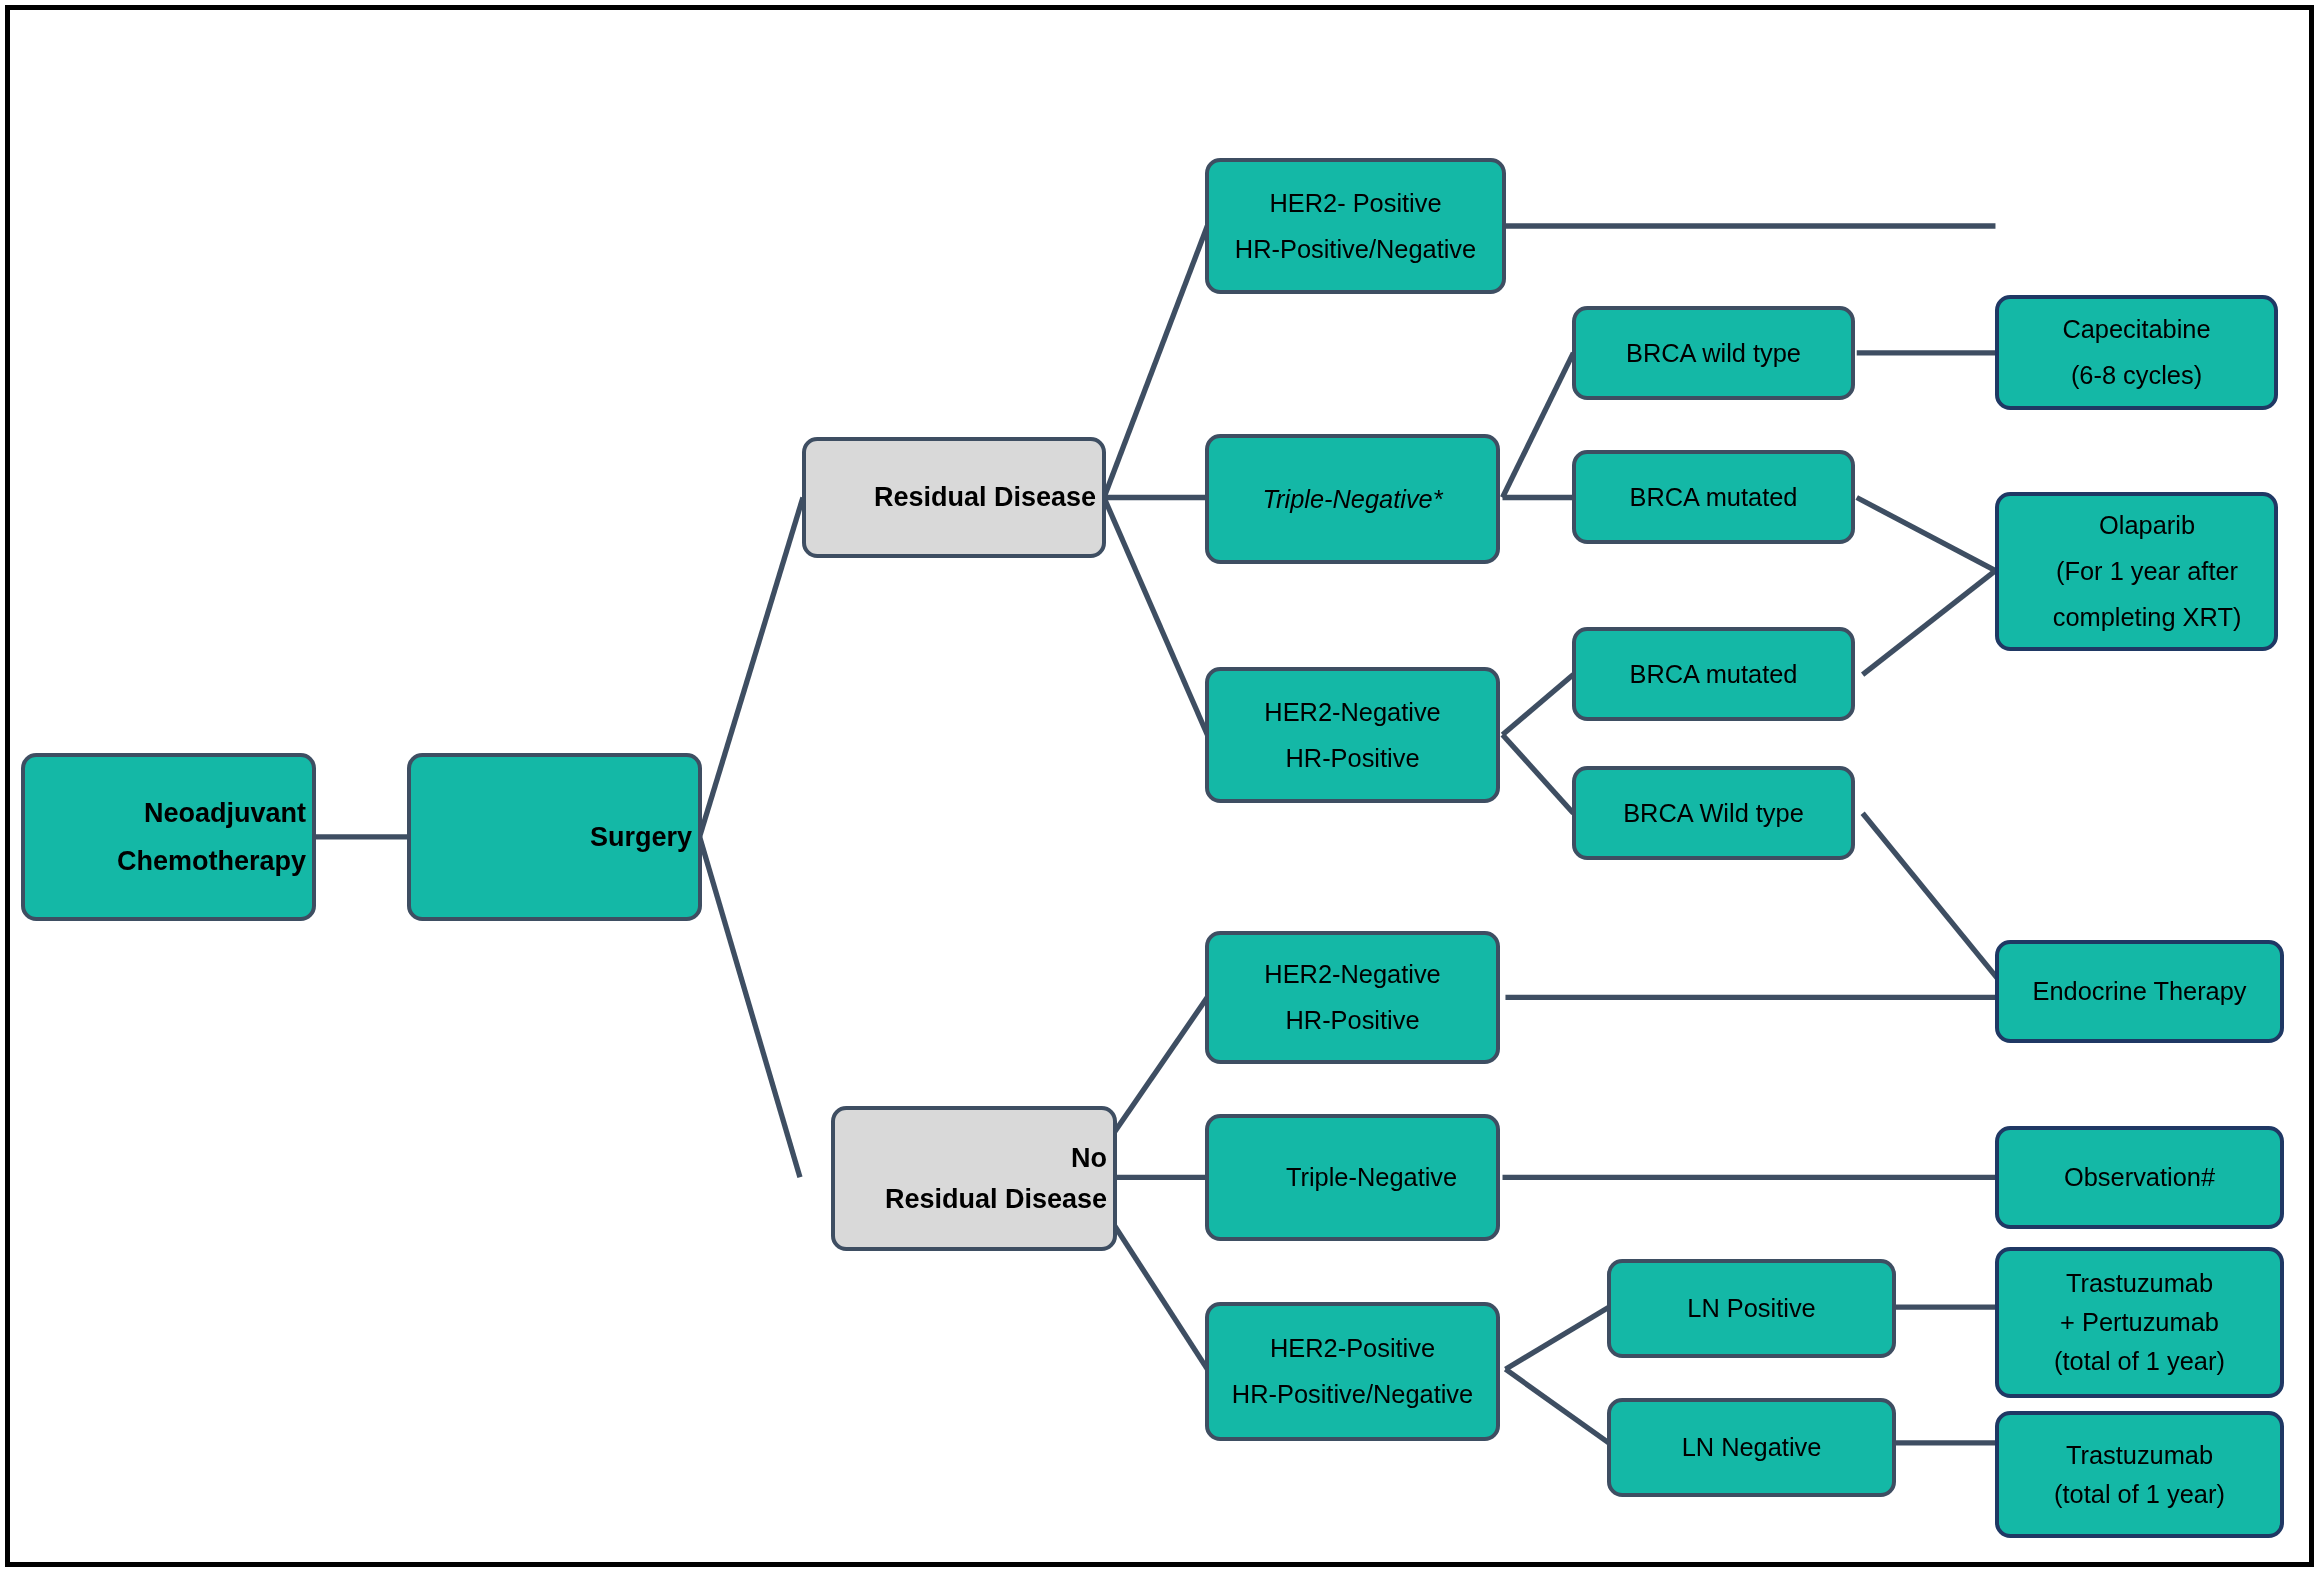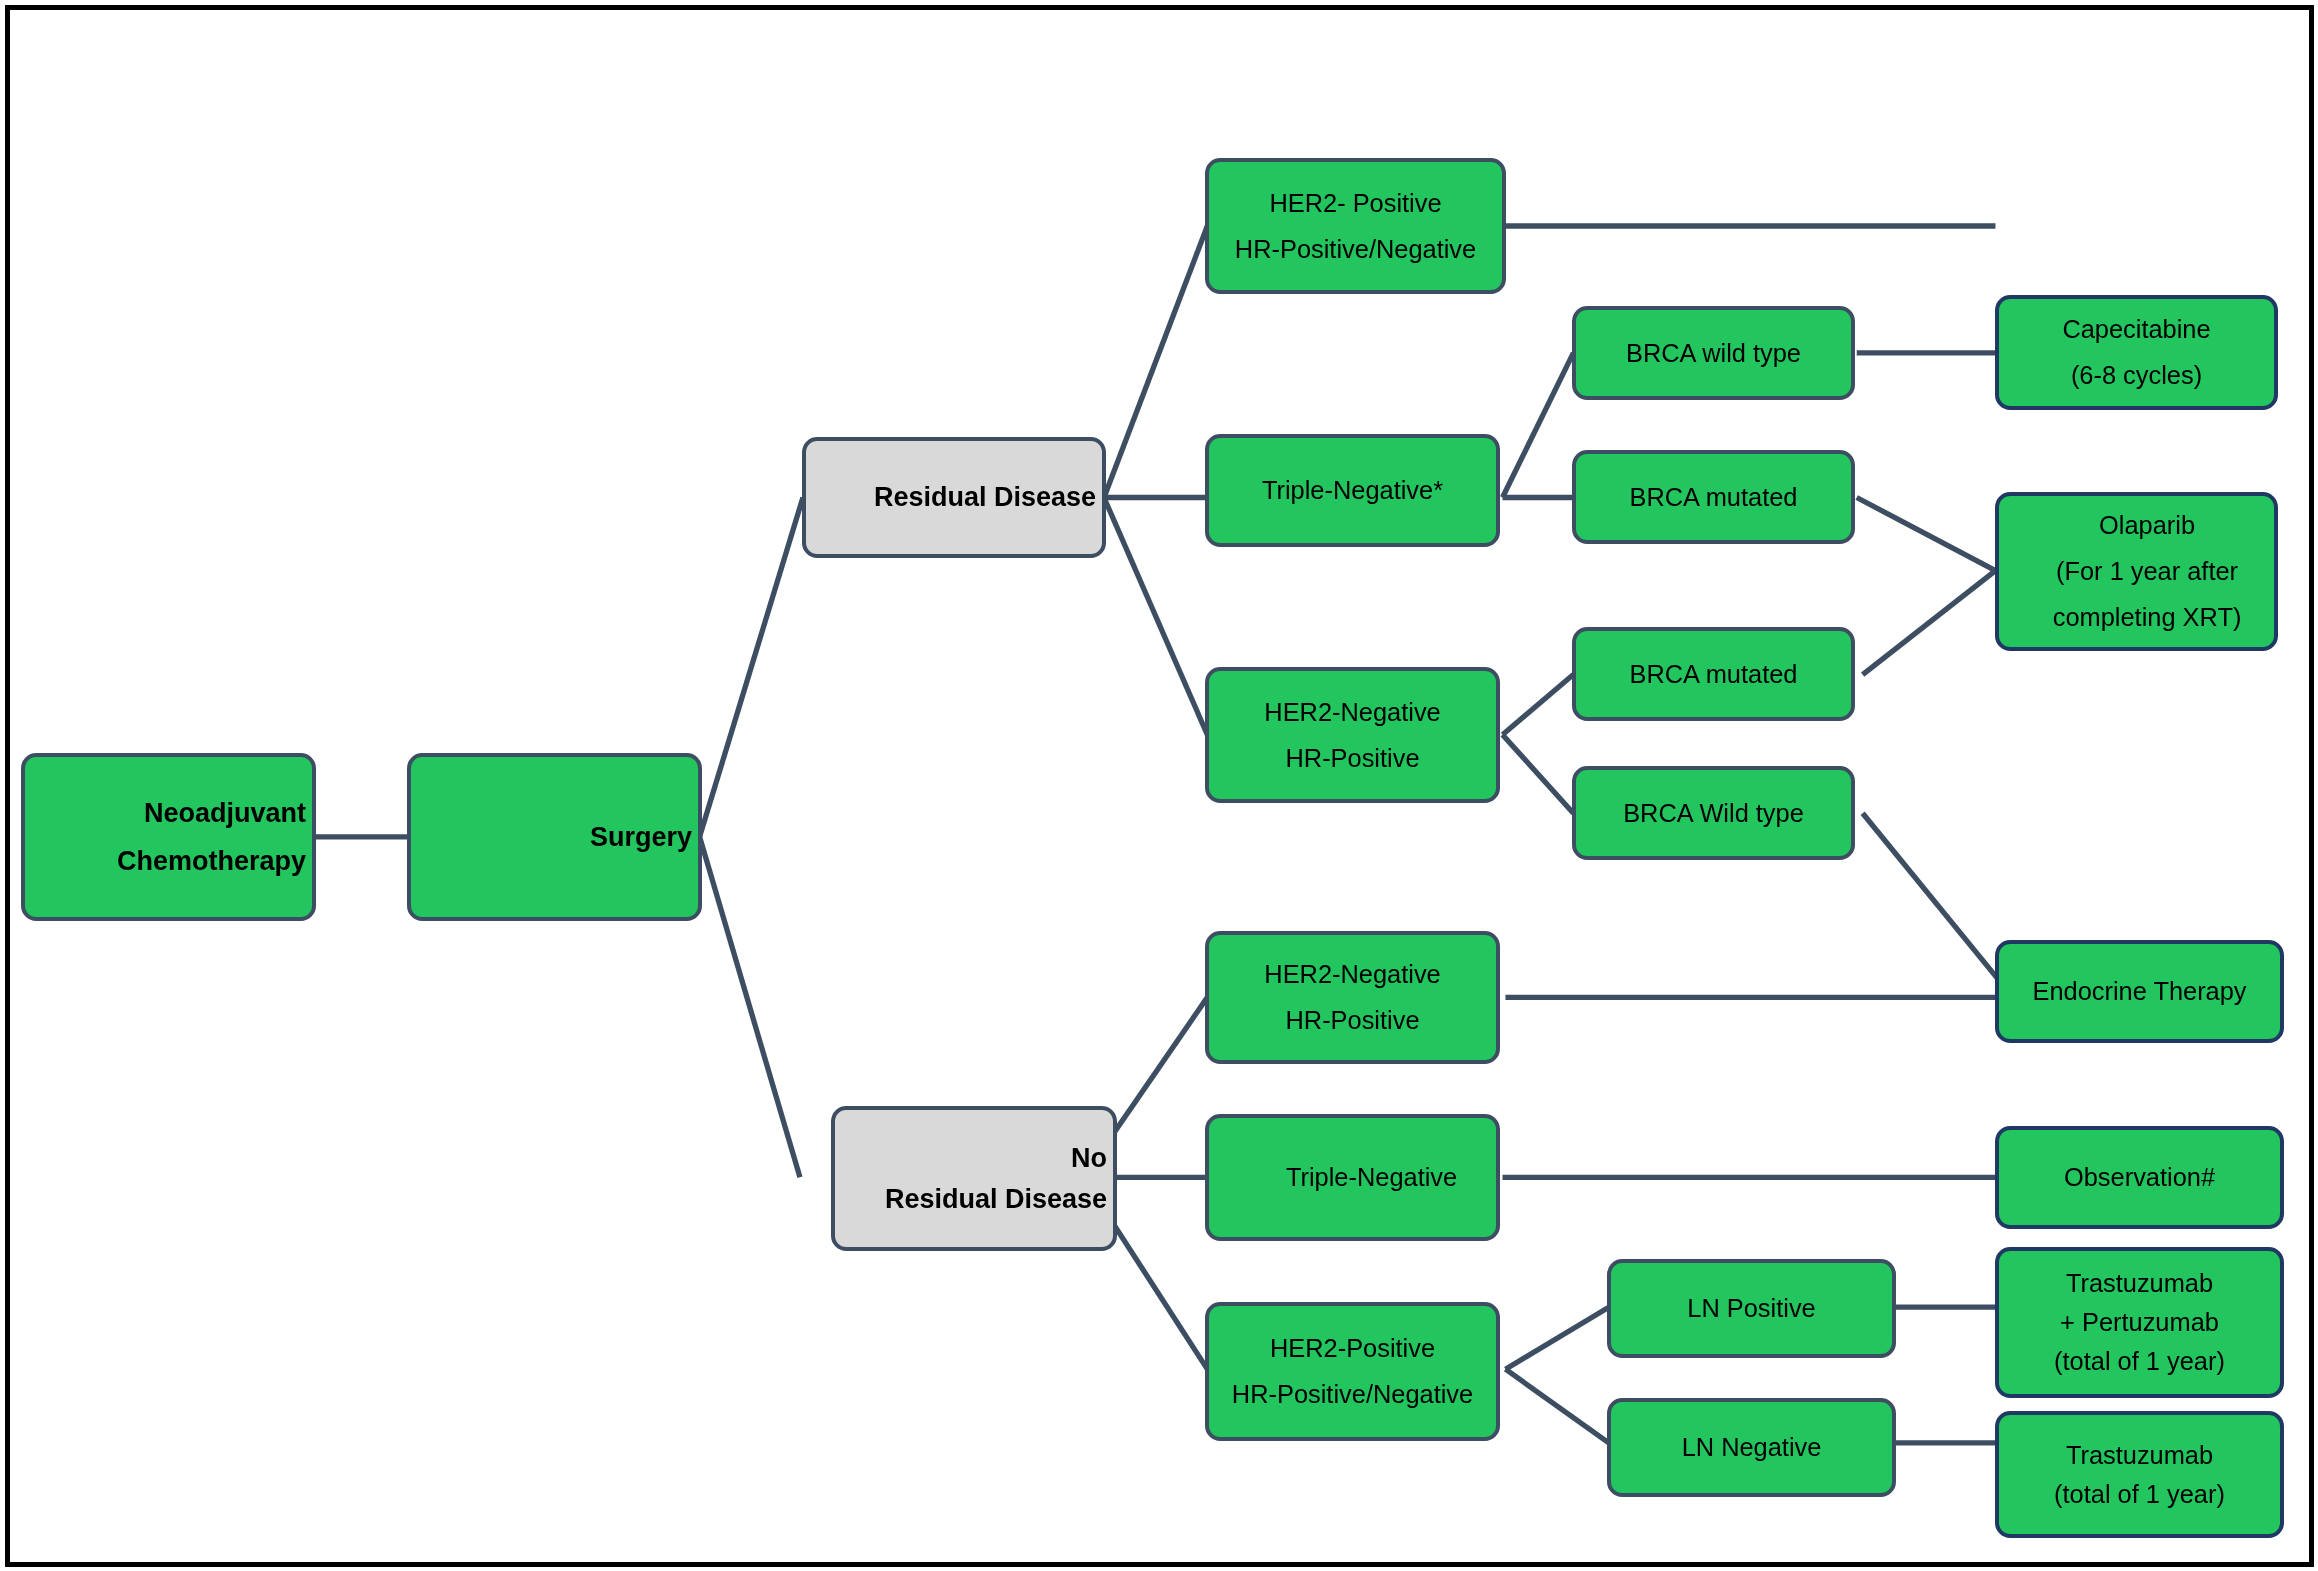--- a/index.html
+++ b/index.html
@@ -31,21 +31,21 @@
     position: absolute;
     left: 0;
     top: 0;
     width: 2319px;
     height: 1571px;
     overflow: visible;
   }
   .node {
     position: absolute;
     box-sizing: border-box;
-    background: #22c55e;
+    background: #14b8a6;
     border: 4.1px solid #3E4E62;
     border-radius: 15.3px;
     display: flex;
     flex-direction: column;
     align-items: center;
     justify-content: center;
     text-align: center;
     color: #000000;
     font-family: "Liberation Sans", sans-serif;
     font-size: 25.4px;
@@ -126,21 +126,21 @@
   <div class="node bold gray tight" style="left:831px; top:1106px; width:286px; height:145px;">
     <span class="ln">No</span>
     <span class="ln">Residual Disease</span>
   </div>
 
   <div class="node" style="left:1205px; top:158px; width:301px; height:136px;">
     <span class="ln">HER2- Positive</span>
     <span class="ln">HR-Positive/Negative</span>
   </div>
 
-  <div class="node" style="left:1205px; top:434px; width:295px; height:113px;">
+  <div class="node" style="left:1205px; top:434px; width:295px; height:130px;font-style:italic;">
     <span class="ln">Triple-Negative*</span>
   </div>
 
   <div class="node" style="left:1205px; top:667px; width:295px; height:136px;">
     <span class="ln">HER2-Negative</span>
     <span class="ln">HR-Positive</span>
   </div>
 
   <div class="node" style="left:1572px; top:306px; width:283px; height:94px;">
     <span class="ln">BRCA wild type</span>

